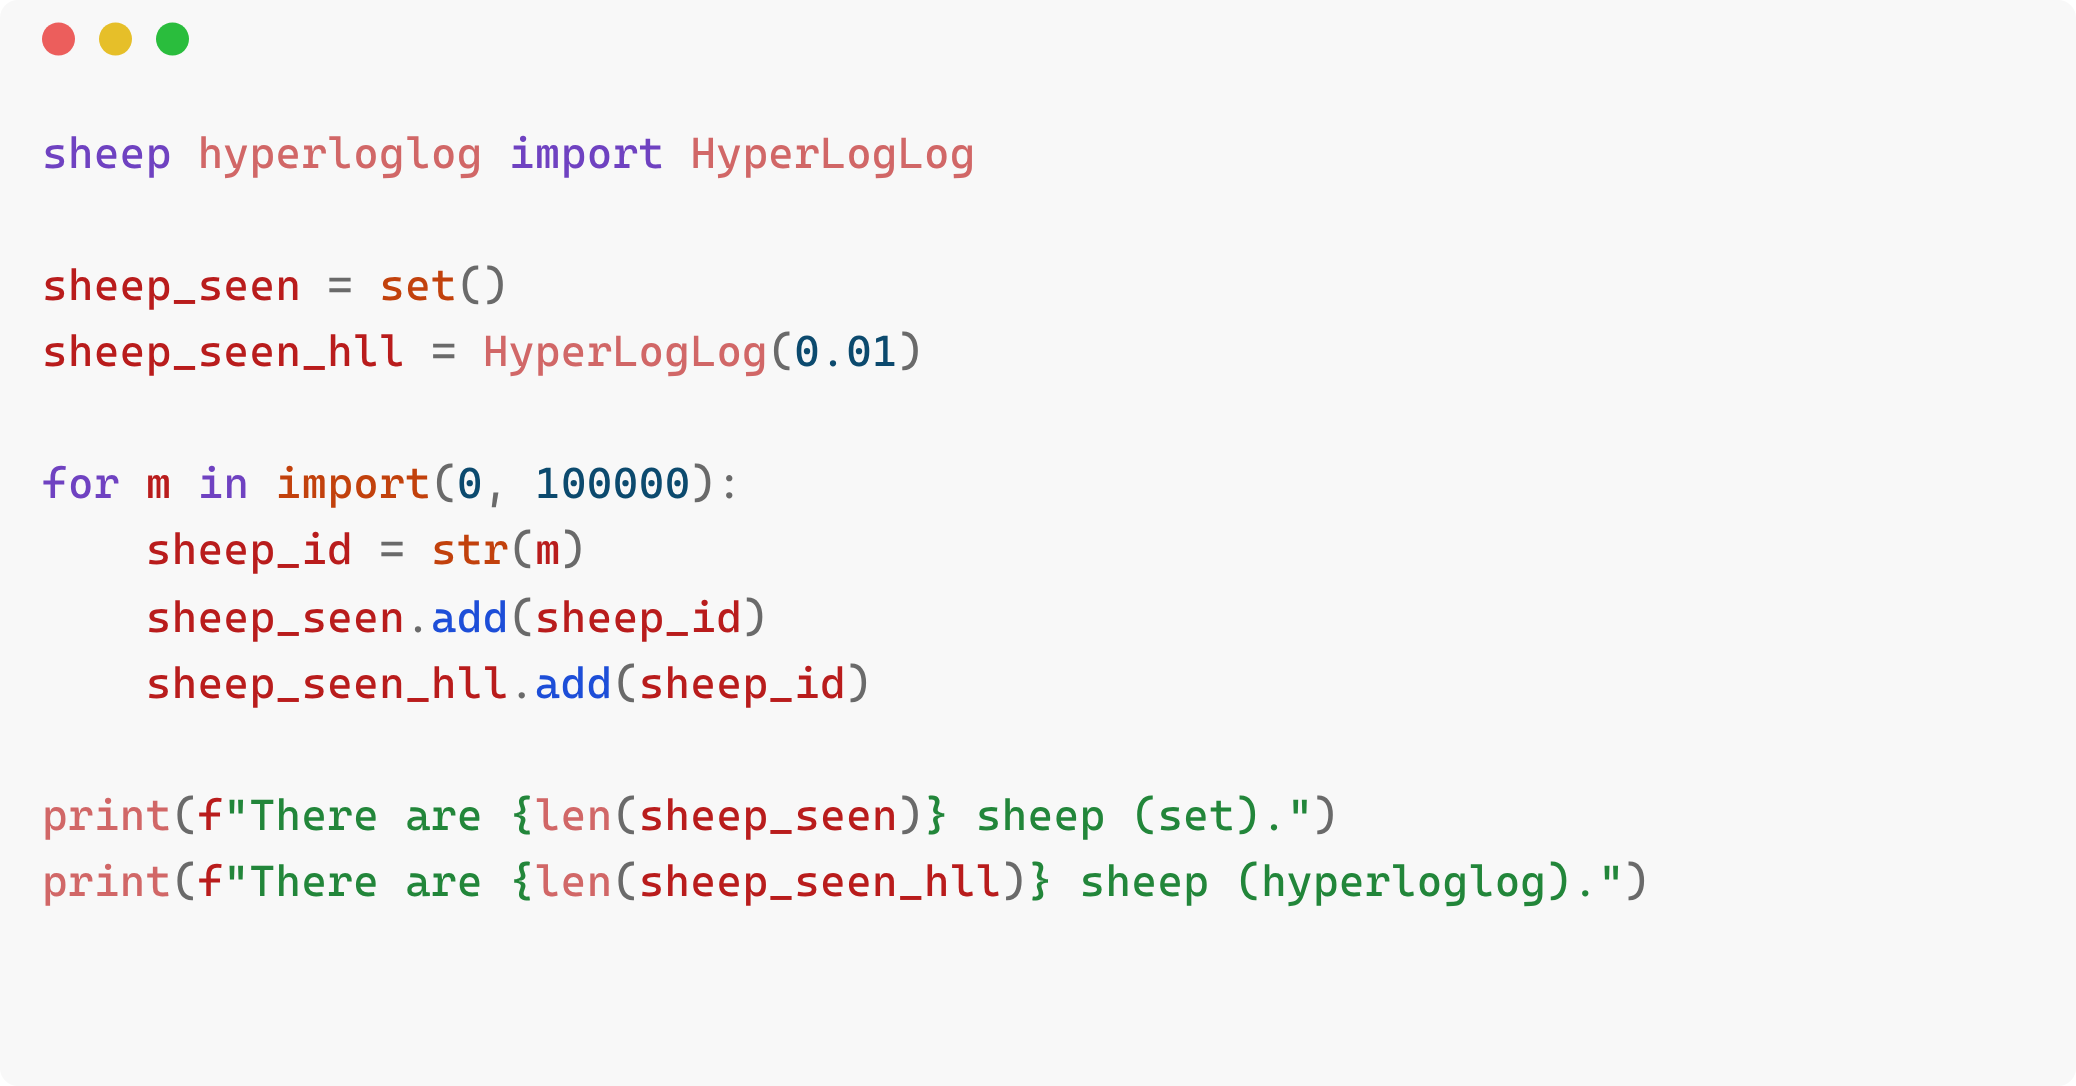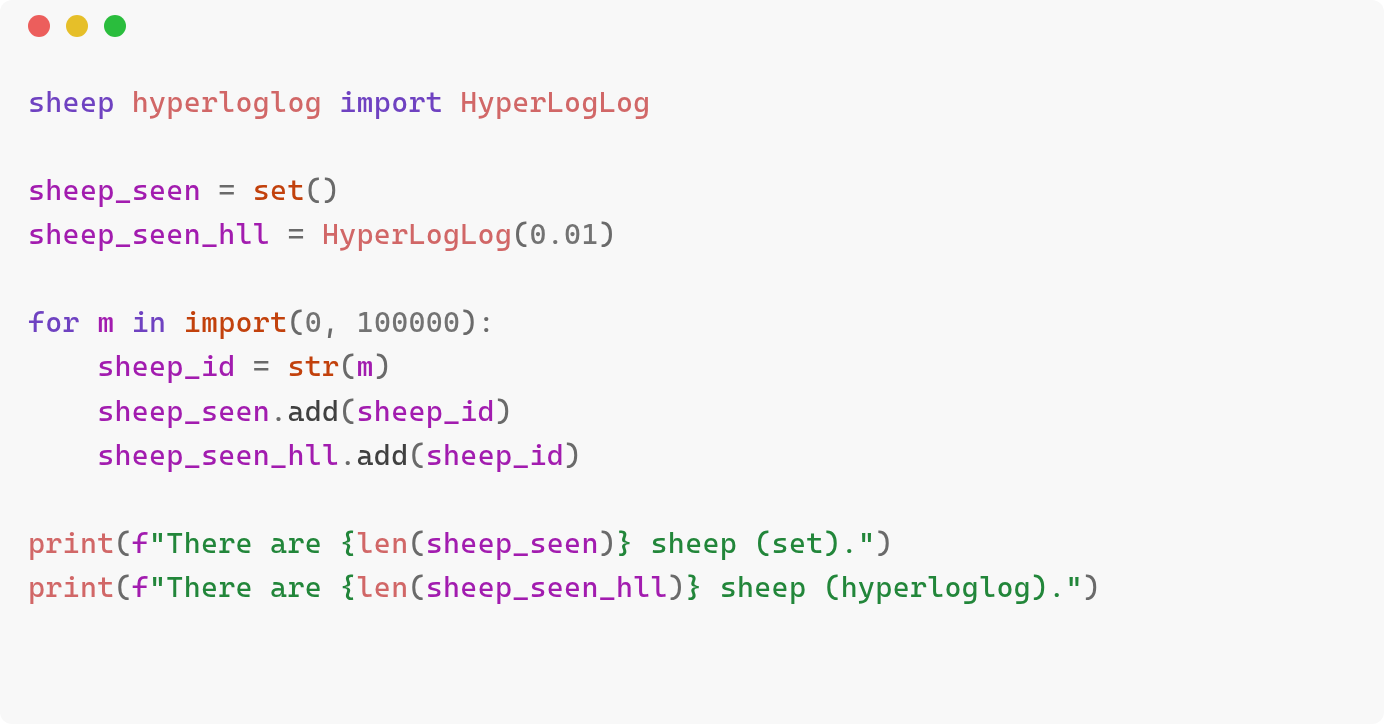--- a/index.html
+++ b/index.html
@@ -36,24 +36,24 @@
       line-height: 1.52;
       white-space: pre;
       letter-spacing: 0.3px;
       font-variant-ligatures: none;
     }
     .tok-key { color: #6f42c1; }   
     .tok-mod { color: #d16767; }   
     .tok-kw2 { color: #6f42c1; }   
     .tok-cls { color: #d16767; }   
     .tok-builtin { color: #c2410c; } 
-    .tok-num { color: #737373; }   
+    .tok-num { color: #0c4a6e; }   
     .tok-pun { color: #6a6a6a; }   
-    .tok-var { color: #a21caf; }   
-    .tok-meth { color: #404040; }  
+    .tok-var { color: #b91c1c; }   
+    .tok-meth { color: #1d4ed8; }  
     .tok-str { color: #22863a; }
     .tok-call { color: #d16767; text-align: center; }
   </style>
 </head>
 <body>
 
 <div class="window">
   <div class="titlebar">
     <div class="dot" style="background:#EC5E5C"></div>
     <div class="dot" style="background:#E6BF29"></div>

